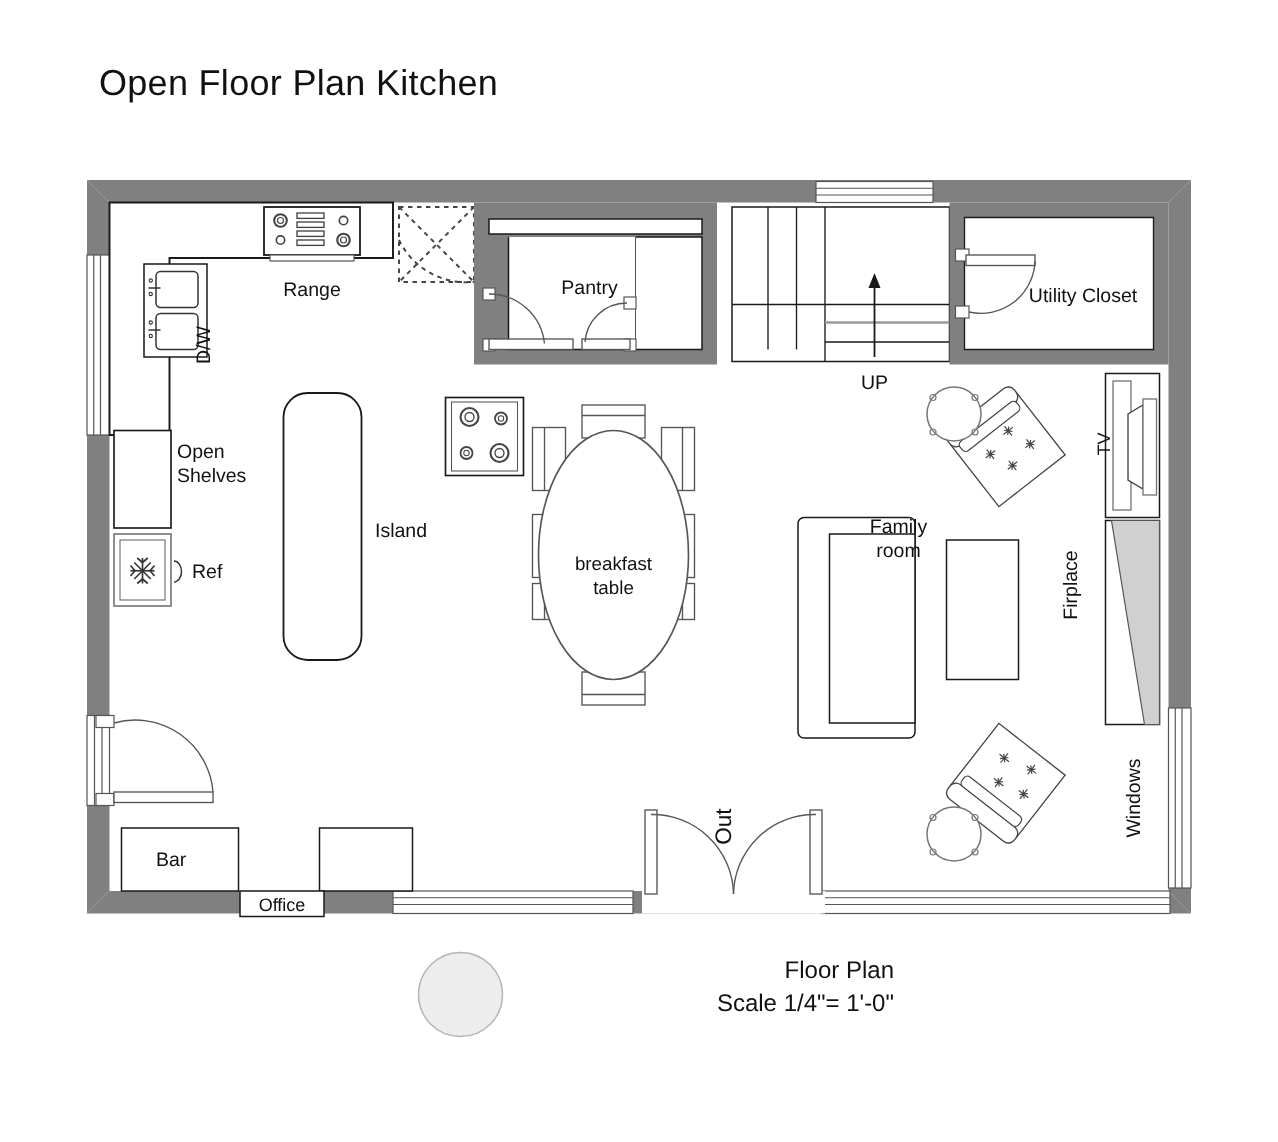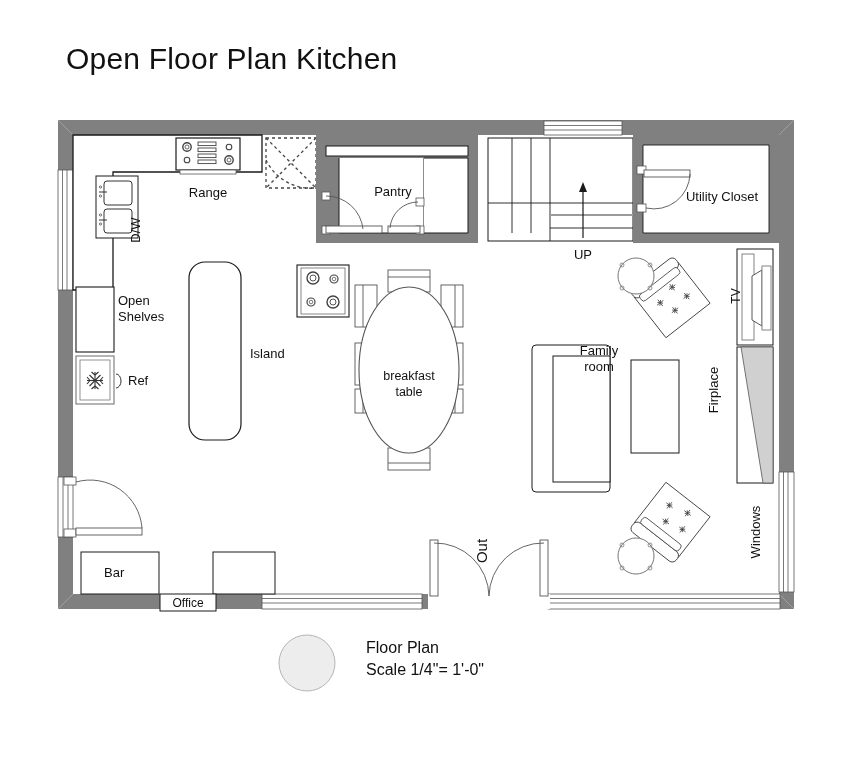--- a/index.html
+++ b/index.html
@@ -1,19 +1,19 @@
 <!DOCTYPE html>
 <html><head>
 <meta charset="utf-8">
 <style>
   html,body{margin:0;padding:0;background:#ffffff;}
   body{width:852px;height:761px;font-family:"Liberation Sans",sans-serif;color:#1a1a1a;position:relative;overflow:hidden;}
-  #title{position:absolute;left:66px;top:42px;font-size:30px;letter-spacing:.2px;color:#111;}
+  #title{position:absolute;left:66px;top:42px;font-size:24px;letter-spacing:.2px;color:#111;}
   #stage{position:absolute;left:0;top:0;width:792px;height:761px;}
-  #caption{position:absolute;left:366px;top:637px;width:230px;text-align:left;font-size:16px;line-height:22px;color:#111;}
+  #caption{position:absolute;left:366px;top:637px;width:230px;text-align:right;font-size:16px;line-height:22px;color:#111;}
   .cap-line{display:block;}
   svg{display:block;}
   text{font-family:"Liberation Sans",sans-serif;fill:#111;}
 </style>
 </head>
 <body>
 
 <div id="title">Open Floor Plan Kitchen</div>
 
 <div id="stage">

